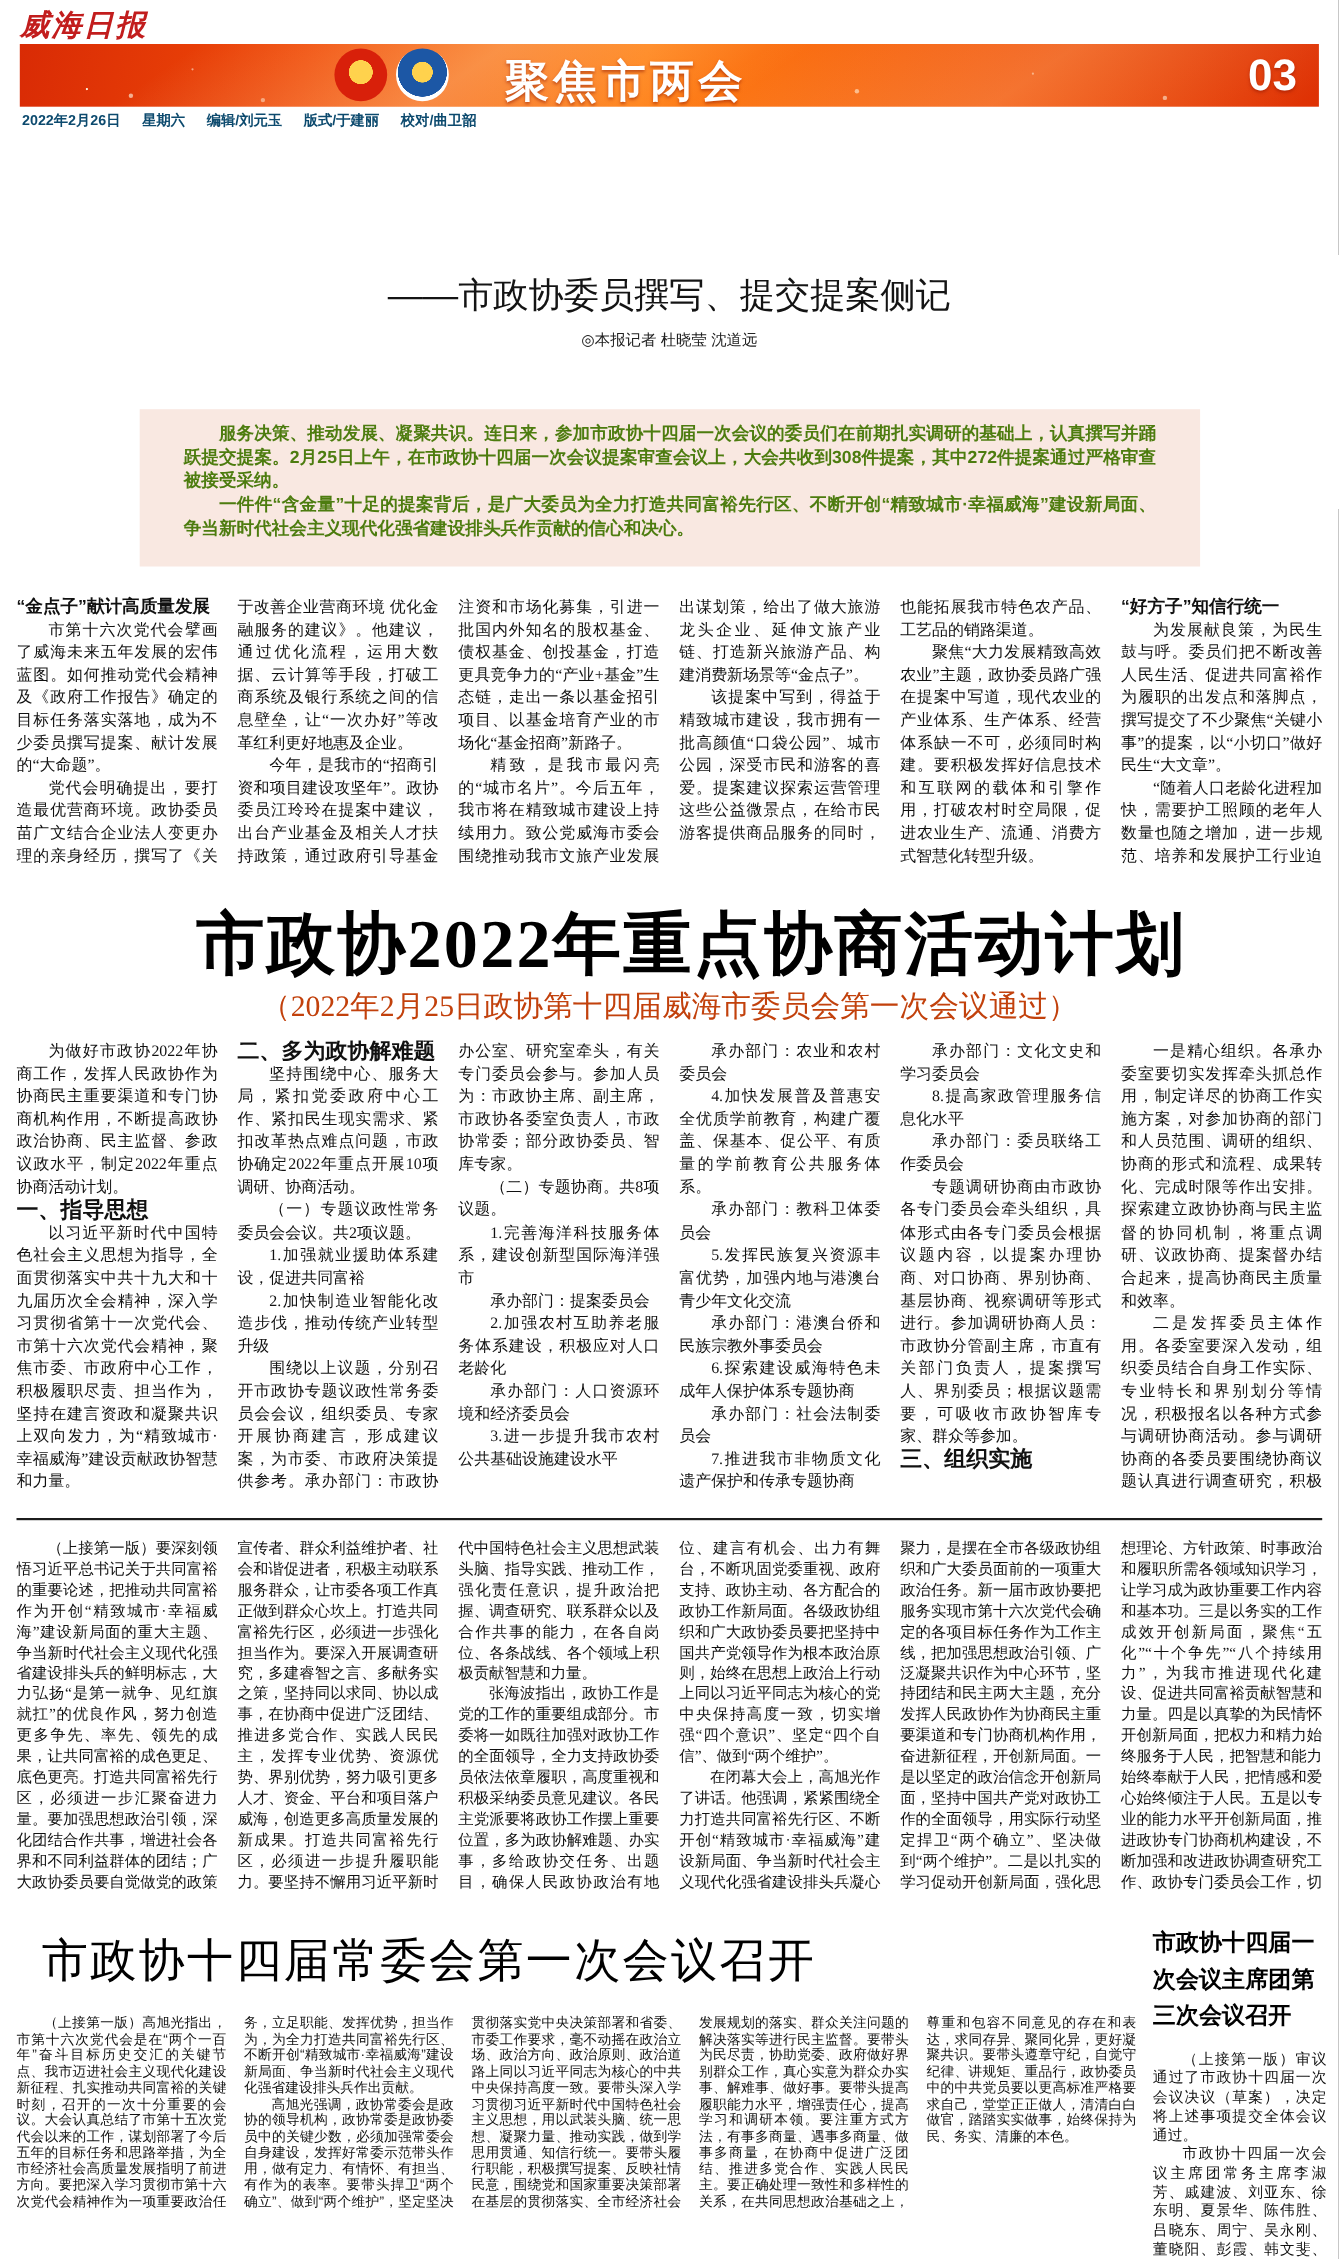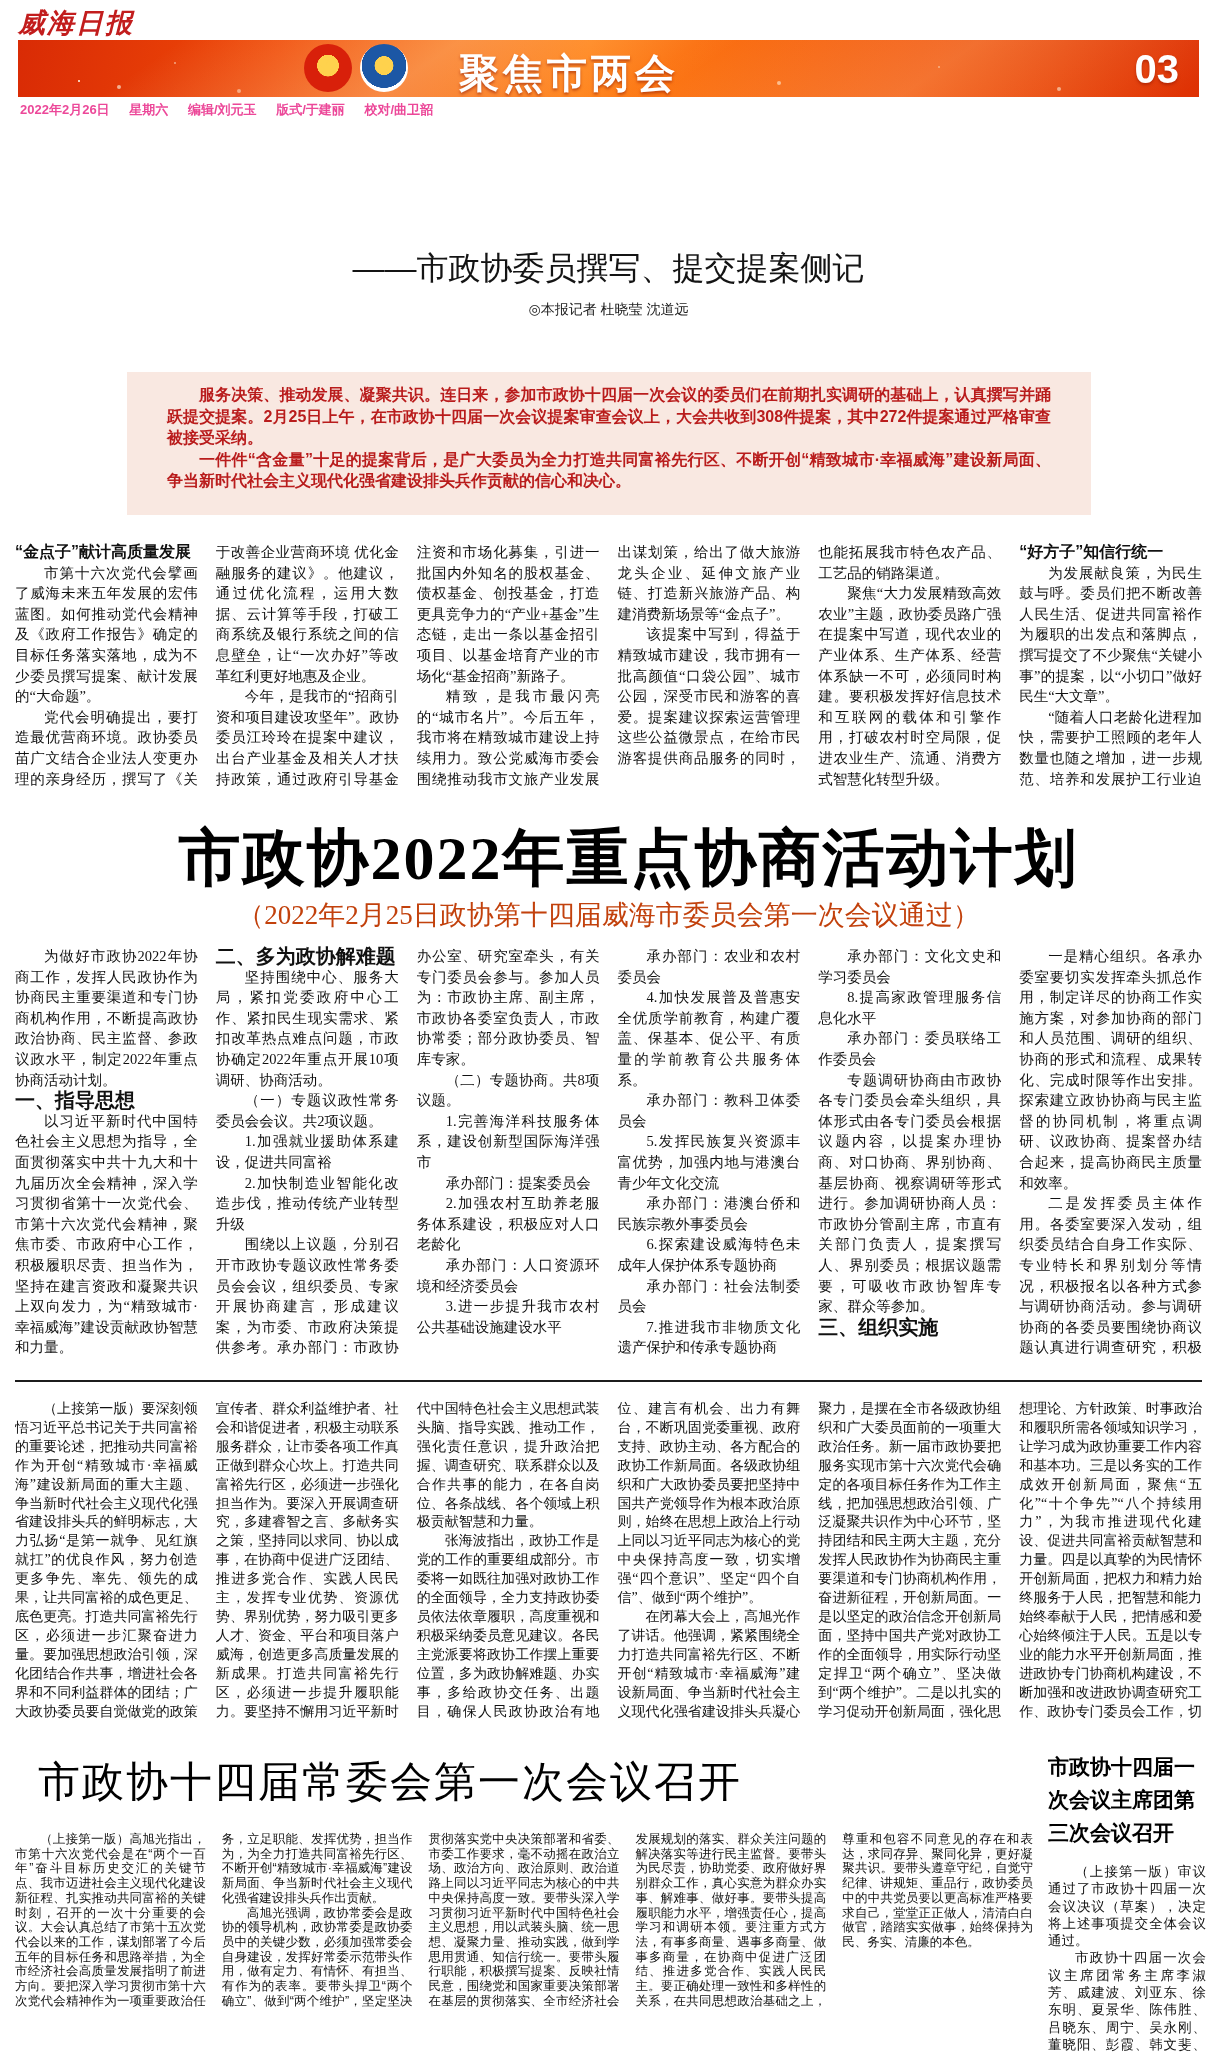--- a/index.html
+++ b/index.html
@@ -23,34 +23,34 @@
   #emblem-national{left:286px;background:radial-gradient(circle at 50% 45%,#ffd24d 0 30%,#d8200a 31% 78%,#f7c948 79% 100%);
         display:flex;align-items:center;justify-content:center;color:#ffd24d;font-size:22px;}
   #emblem-cppcc{left:342px;background:radial-gradient(circle at 50% 45%,#ffd24d 0 26%,#1c57a5 27% 62%,#ffffff 63% 78%,#1c57a5 79% 100%);
         display:flex;align-items:center;justify-content:center;color:#ffd24d;font-size:18px;}
   #banner-title{position:absolute;left:412px;top:6px;font-size:40px;font-weight:700;color:#ffffff;
         font-family:"Liberation Sans","DejaVu Sans",sans-serif;letter-spacing:4px;
         text-shadow:0 2px 3px rgba(140,20,0,.55);margin-left:29px;}
   #page-number{position:absolute;right:20px;top:7px;font-size:40px;font-weight:700;color:#ffffff;
         font-family:"Liberation Sans","DejaVu Sans",sans-serif;text-shadow:0 2px 3px rgba(140,20,0,.5);}
   
-  #dateline{position:absolute;left:20px;top:101px;font-size:13px;font-weight:700;color:#ec4899;
+  #dateline{position:absolute;left:20px;top:101px;font-size:13px;font-weight:700;color:#0c4a6e;
         font-family:"Liberation Sans","DejaVu Sans",sans-serif;}
   #dateline span{margin-right:16px;}
   
   #a1-headline{position:absolute;left:0;top:150px;width:100%;text-align:center;font-size:64px;font-weight:700;
         letter-spacing:3px;color:#000;}
   #a1-subtitle{position:absolute;left:0;top:247px;width:100%;text-align:center;font-size:32px;color:#141414;
         font-family:"Liberation Sans","DejaVu Sans",sans-serif;}
   #a1-byline{position:absolute;left:0;top:301px;width:100%;text-align:center;font-size:14px;color:#222;
         font-family:"Liberation Sans","DejaVu Sans",sans-serif;}
   
   #intro-box{position:absolute;left:127px;top:372px;width:884px;height:119px;background:#f9e8e1;
         padding:12px 40px;overflow:hidden;}
-  #intro-box p{margin:0;text-indent:2em;font-size:16px;line-height:21.5px;font-weight:700;color:#b91c1c;
+  #intro-box p{margin:0;text-indent:2em;font-size:16px;line-height:21.5px;font-weight:700;color:#4d7c0f;
         font-family:"Liberation Sans","DejaVu Sans",sans-serif;text-align:justify;}
   
   .colsbody{position:absolute;text-align:justify;overflow:hidden;}
   .colsbody p{margin:0;}
   .para{text-indent:2em;}
   .sub{font-weight:700;font-family:"Liberation Sans","DejaVu Sans",sans-serif;text-indent:0;
         font-size:16px;margin:4px 0 2px;}
   .sec{font-weight:700;font-family:"Liberation Sans","DejaVu Sans",sans-serif;text-indent:0;
         font-size:20px;margin:12px 0 6px;}
   #a1-body{left:15px;top:542px;width:1187px;height:250px;column-count:6;column-gap:18px;

